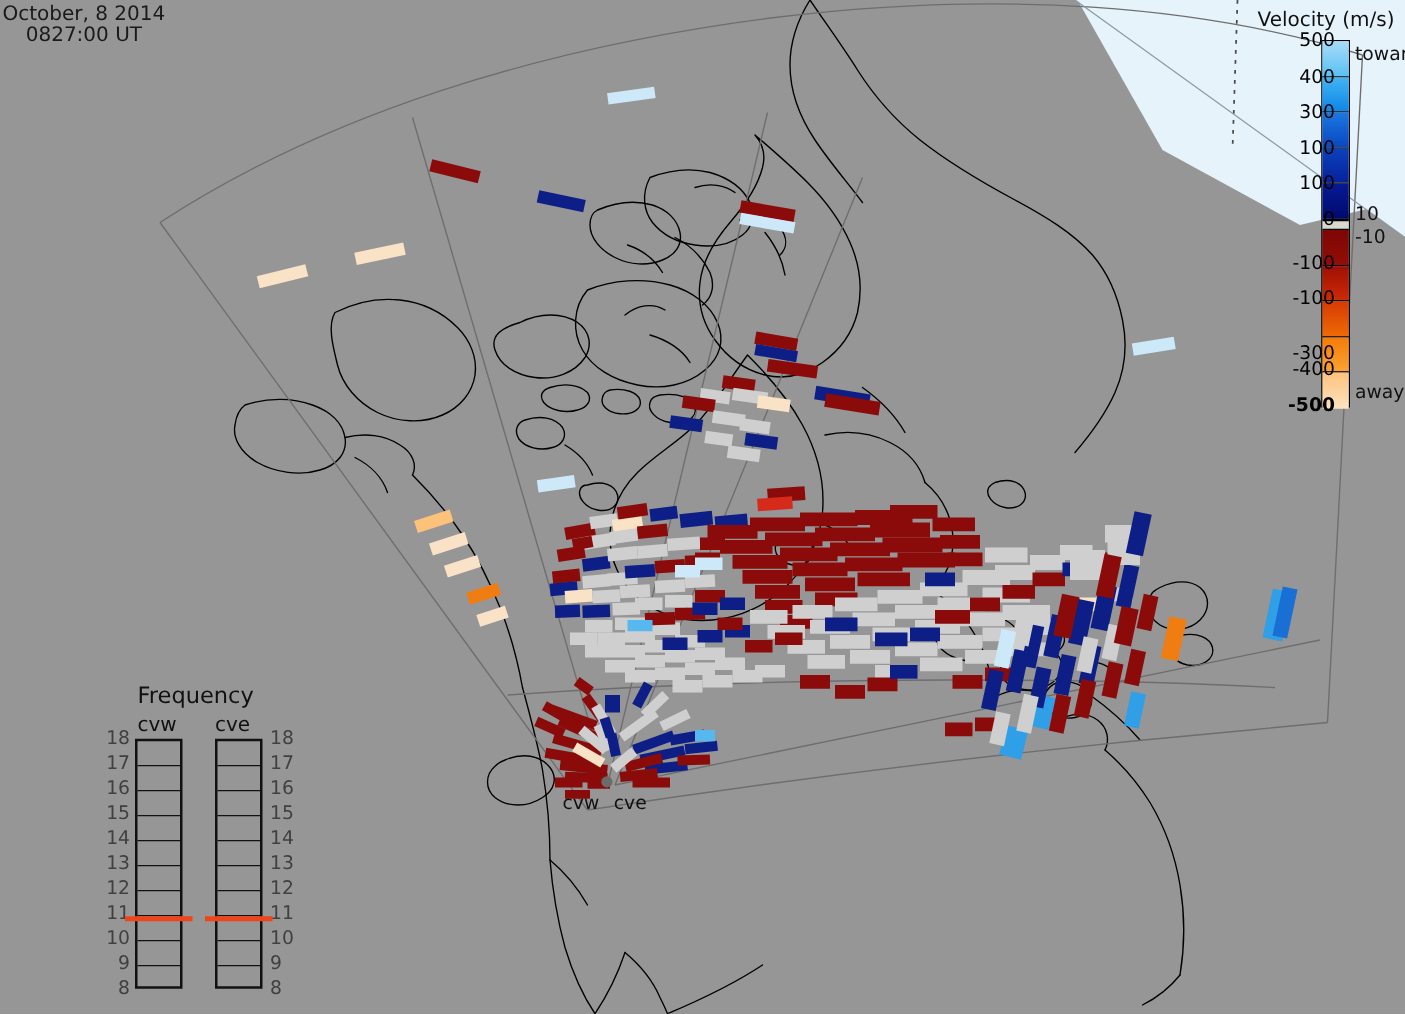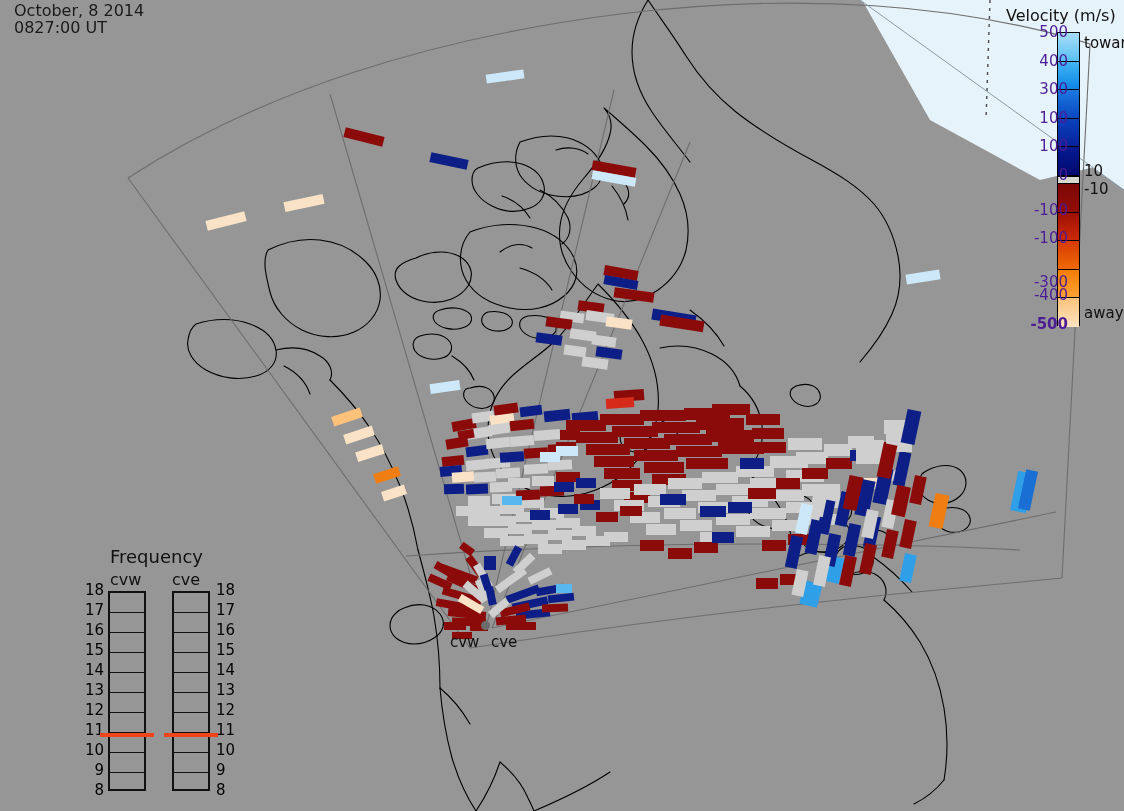--- a/index.html
+++ b/index.html
@@ -9,56 +9,56 @@
     background:#969696;
     font-family:"DejaVu Sans", sans-serif;
   }
   #stage{position:absolute;left:0;top:0;width:1124px;height:811px;overflow:hidden;}
 
   
   .sky{position:absolute;left:0;top:0;width:1124px;height:811px;}
 
   
   .timestamp{
-    position:absolute;left:14px;top:2px;
+    position:absolute;left:2px;top:2px;
     font-size:16px;line-height:17px;color:#1a1a1a;
-    white-space:pre;letter-spacing:0px;
+    white-space:pre;letter-spacing:0px;text-align:center;
   }
 
   
   .cbar-wrap{position:absolute;left:984px;top:4px;width:140px;height:330px;}
   .cbar-title{
     position:absolute;left:22px;top:2px;font-size:16px;color:#111;white-space:nowrap;
   }
   .cbar{
     position:absolute;left:73px;top:28px;width:21px;height:292px;
     border:1px solid #000;box-sizing:content-box;
   }
   .cb-seg{width:100%;box-sizing:border-box;border-bottom:1px solid #000;}
   .cb-seg:last-child{border-bottom:none;}
   .cb-zero{height:6px;background:#d8d8d0;border-top:1px solid #000;border-bottom:1px solid #000;}
   .cb-tick{
-    position:absolute;right:56px;font-size:15px;color:#4c1d95;text-align:right;
+    position:absolute;right:56px;font-size:15px;color:#000000;text-align:right;
     width:46px;line-height:15px;
   }
   .cb-side{
     position:absolute;left:100px;font-size:15px;color:#111;line-height:15px;white-space:nowrap;
   }
 
   
   .freq{position:absolute;left:84px;top:546px;width:170px;height:240px;}
   .freq-title{position:absolute;left:26px;top:0px;font-size:18px;color:#111;}
   .freq-col-label{position:absolute;top:24px;font-size:16px;color:#111;}
   .freq-box{
     position:absolute;top:45px;width:38px;height:200px;
     border:2px solid #111;box-sizing:border-box;background:transparent;
   }
   .freq-seg{width:100%;border-bottom:1px solid #111;box-sizing:border-box;}
   .freq-seg:last-child{border-bottom:none;}
-  .freq-tick{position:absolute;font-size:15px;color:#000000;line-height:15px;}
+  .freq-tick{position:absolute;font-size:15px;color:#404040;line-height:15px;}
   .freq-mark{position:absolute;height:4px;background:#f0441a;}
 
   
   .site-label{position:absolute;font-size:15px;color:#111;}
   .site-dot{position:absolute;width:9px;height:9px;border-radius:50%;background:#6b6b6b;}
 
   
   svg.layer{position:absolute;left:0;top:0;width:1124px;height:811px;}
 </style>
 </head>

